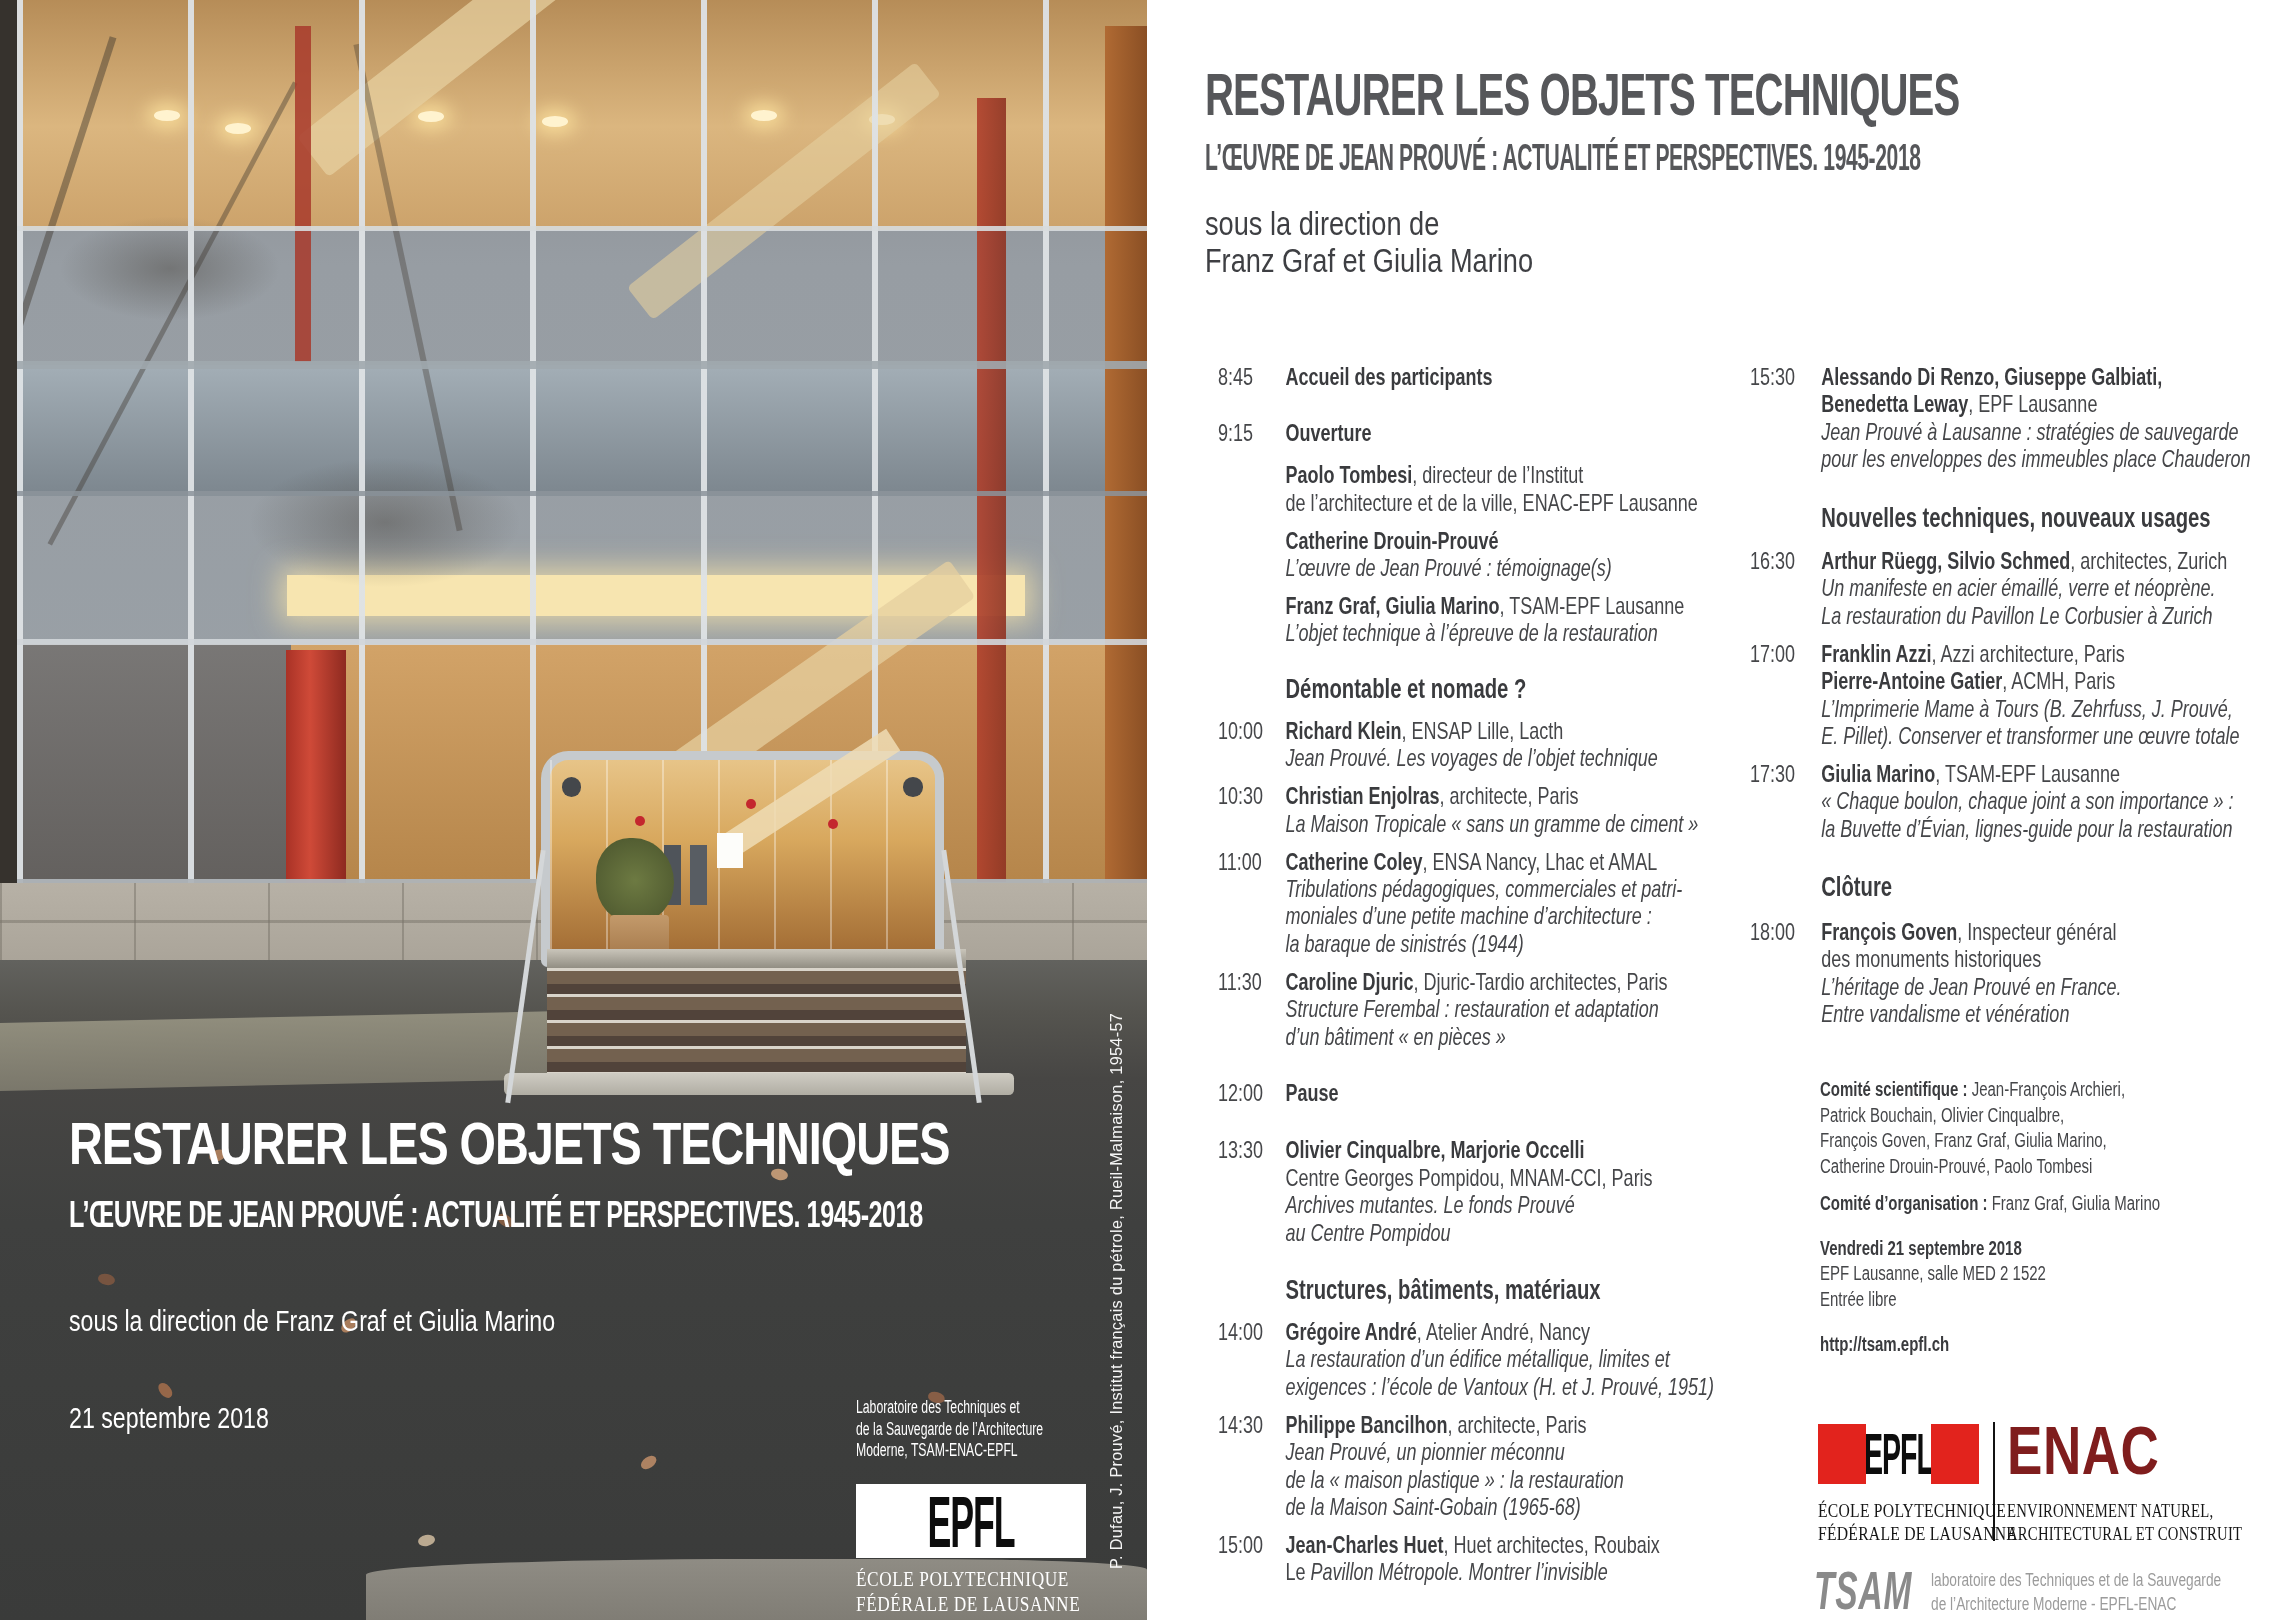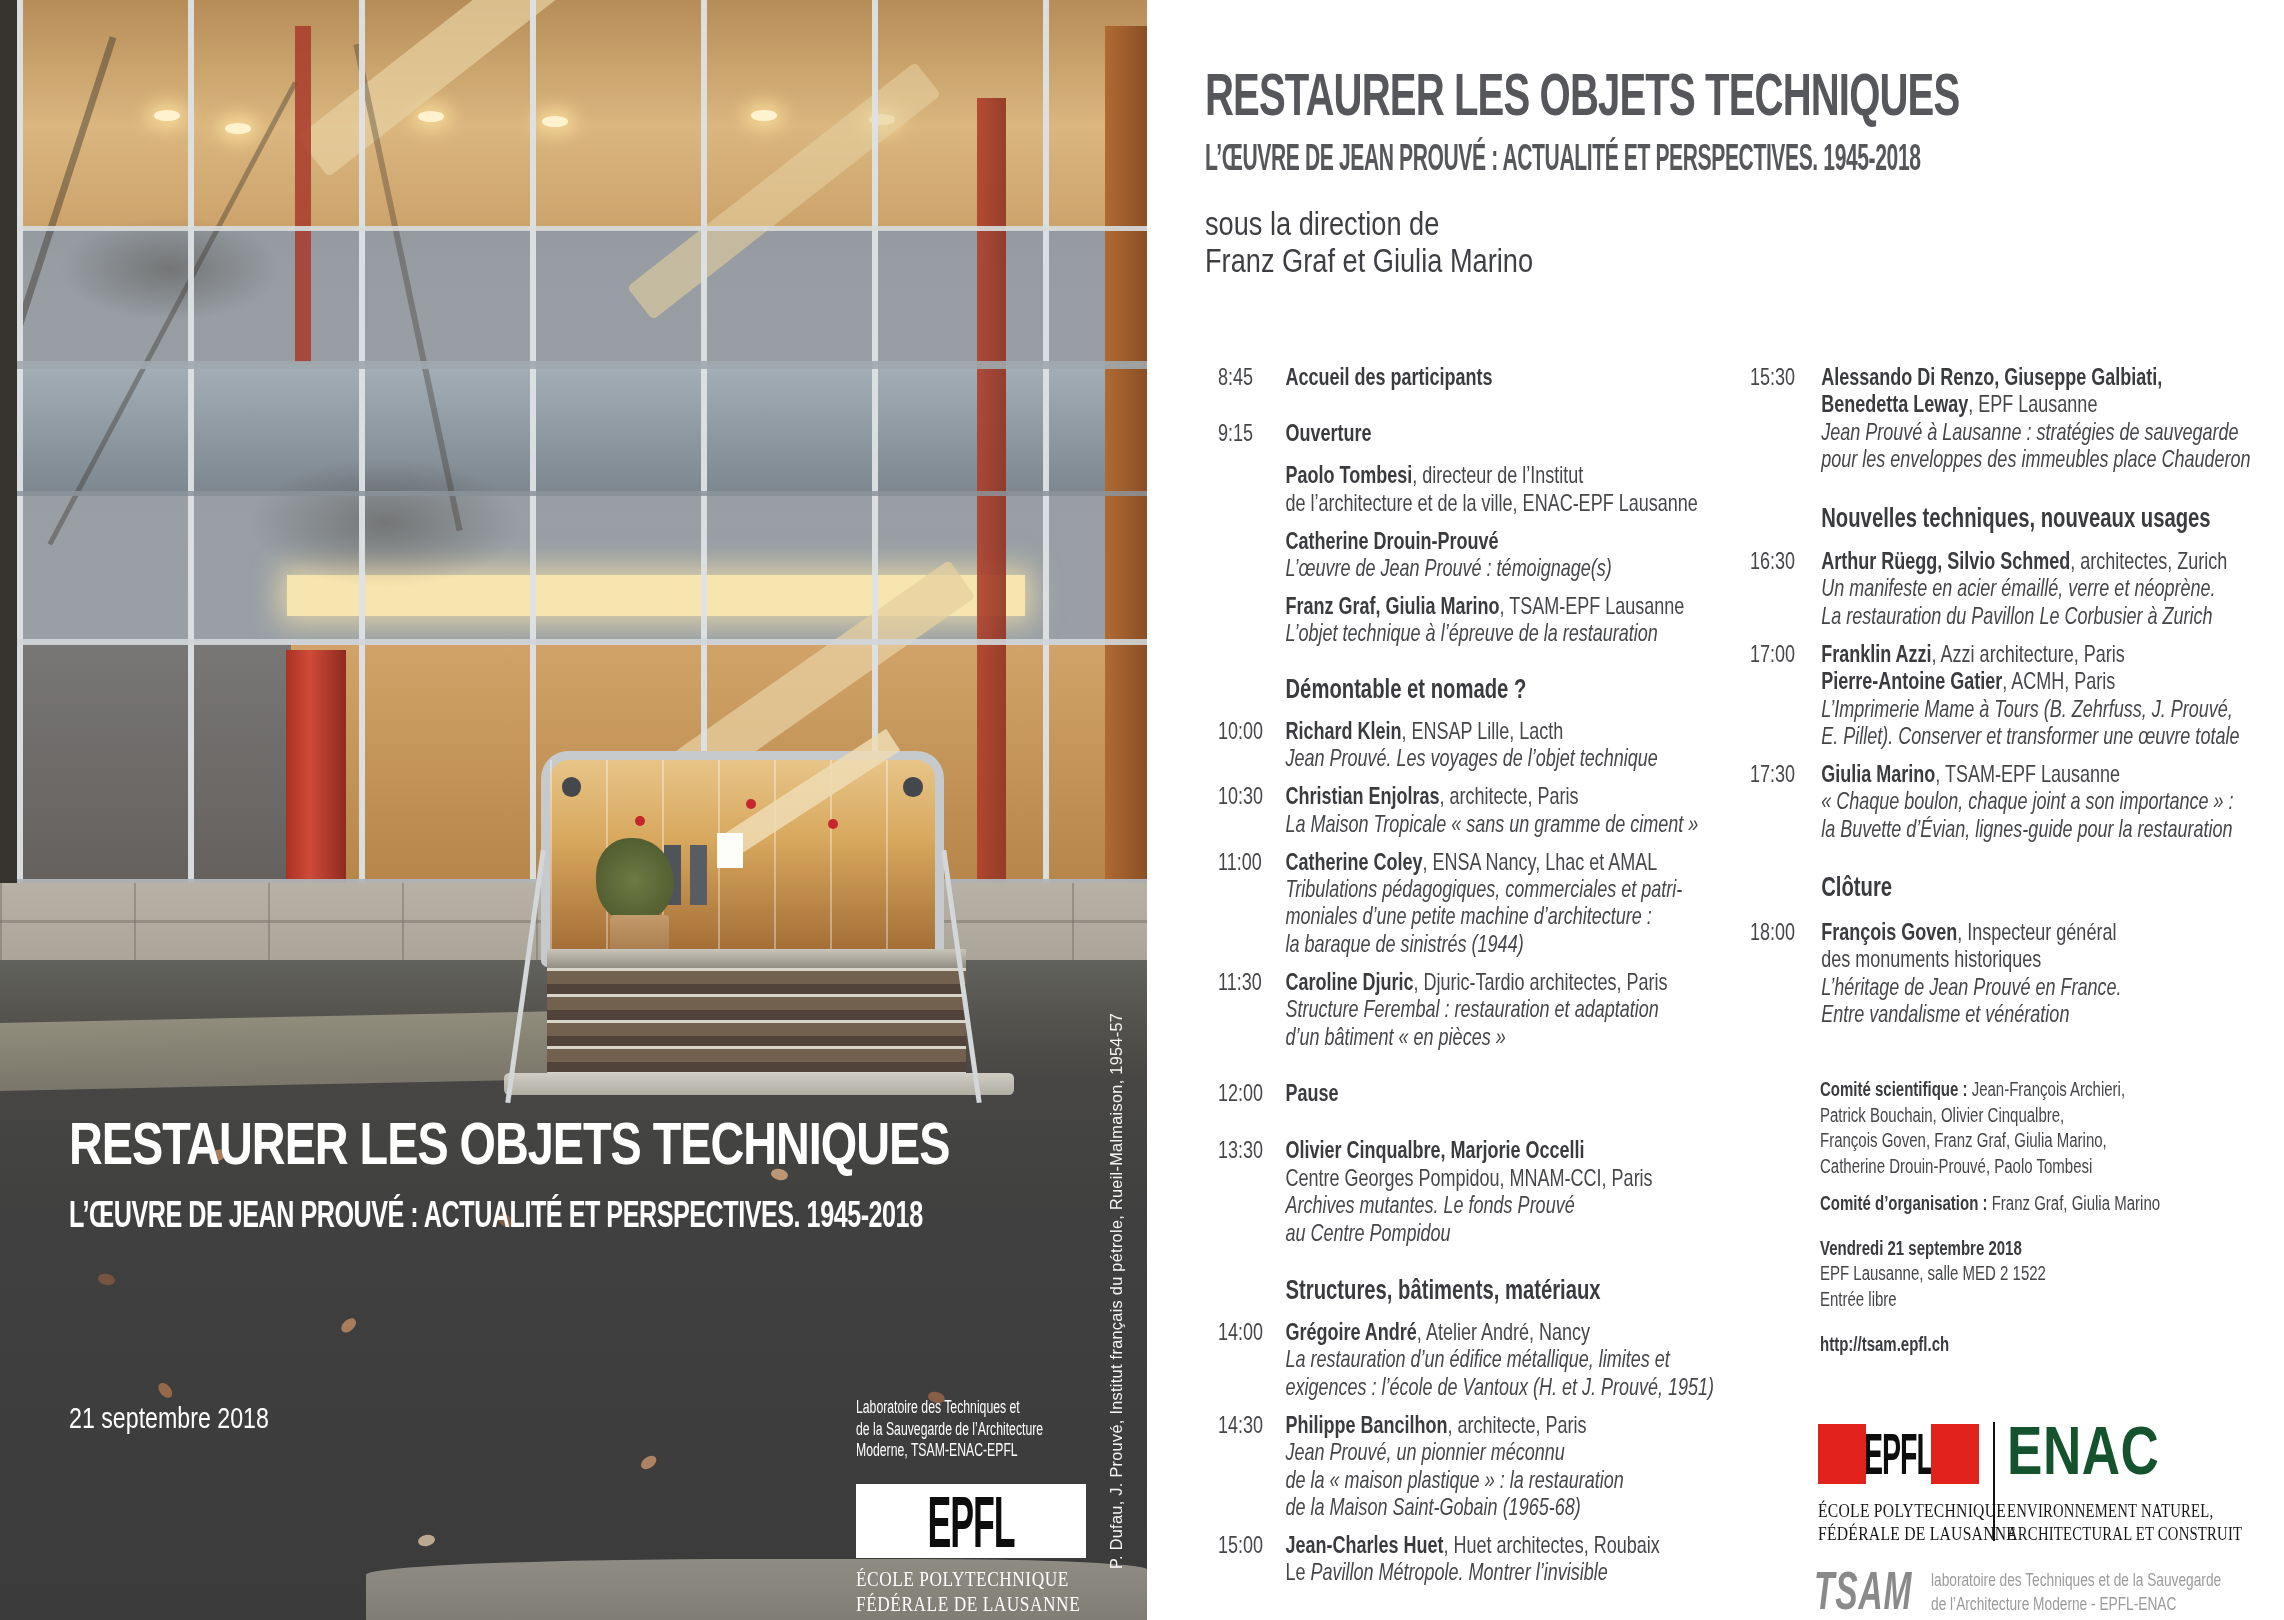--- a/index.html
+++ b/index.html
@@ -105,21 +105,21 @@
   .c-line b{color:#3a3b3e;}
   .c-line.b{font-weight:bold;color:#3a3b3e;}
 
   
   #epfl-red{left:1818px;top:1424px;width:161px;height:60px;}
   #epfl-red .glyph{font-size:52px;}
   .serif-caps{position:absolute;font-family:"Liberation Serif",serif;color:#161616;
     font-size:19.6px;line-height:23px;letter-spacing:0.3px;white-space:nowrap;
     transform:scaleX(.8);transform-origin:0 0;}
   #logo-divider{left:1993px;top:1422px;width:2px;height:119px;background:#111;}
-  #enac-word{left:2007px;top:1418px;font-size:68px;font-weight:bold;color:#14532d;
+  #enac-word{left:2007px;top:1418px;font-size:68px;font-weight:bold;color:#7f1d1d;
     letter-spacing:0.7px;line-height:65px;text-align:right;}
   #enac-word .w{display:inline-block;transform:scaleX(.78);transform-origin:0 0;}
   #enac-serif{left:2007px;top:1499px;transform:scaleX(.75);}
   #epfl-red-serif{left:1818px;top:1499px;}
   #tsam-word{left:1814px;top:1563px;font-size:54px;font-weight:bold;color:#8a8a8a;line-height:54px;letter-spacing:1.3px;font-style:italic;}
   #tsam-word .w{display:inline-block;transform:scaleX(.62);transform-origin:0 0;}
   #tsam-text{left:1931px;top:1568px;font-size:18.3px;line-height:24px;color:#9b9b9b;transform:scaleX(.75);transform-origin:0 0;white-space:nowrap;}
 </style>
 </head>
 <body>
@@ -192,20 +192,21 @@
     <div class="layer leaf" style="left:640px;top:1457px;background:#b98a66;transform:rotate(-35deg);"></div>
     <div class="layer leaf" style="left:928px;top:1392px;background:#8f6247;transform:rotate(15deg);"></div>
     <div class="layer leaf" style="left:418px;top:1535px;background:#c9b59a;transform:rotate(-10deg);"></div>
     <div class="layer leaf" style="left:1019px;top:1503px;background:#a97c55;transform:rotate(40deg);"></div>
     <div class="layer leaf" style="left:98px;top:1274px;background:#7d5640;transform:rotate(12deg);"></div>
     <div class="layer leaf" style="left:340px;top:1320px;background:#b5845f;transform:rotate(-42deg);"></div>
 
     <div class="p-text nw" id="p-title1"><span class="cx-title-l">RESTAURER LES OBJETS TECHNIQUES</span></div>
     <div class="p-text nw" id="p-title2"><span class="cx-sub-l">L’ŒUVRE DE JEAN PROUVÉ : ACTUALITÉ ET PERSPECTIVES. 1945-2018</span></div>
     <div class="p-text nw" id="p-meta">
+      <div><span class="cx80">sous la direction de Franz Graf et Giulia Marino</span></div>
     </div>
     <div class="p-text nw" id="p-date"><span class="cx80">21 septembre 2018</span></div>
     <div class="p-text nw" id="p-lab">
       <div><span class="cx68">Laboratoire des Techniques et</span></div>
       <div><span class="cx68">de la Sauvegarde de l’Architecture</span></div>
       <div><span class="cx68">Moderne, TSAM-ENAC-EPFL</span></div>
     </div>
     <div class="credit nw">P. Dufau, J. Prouvé, Institut français du pétrole, Rueil-Malmaison, 1954-57</div>
 
     <div class="abs epfl-logo" id="epfl-white">

